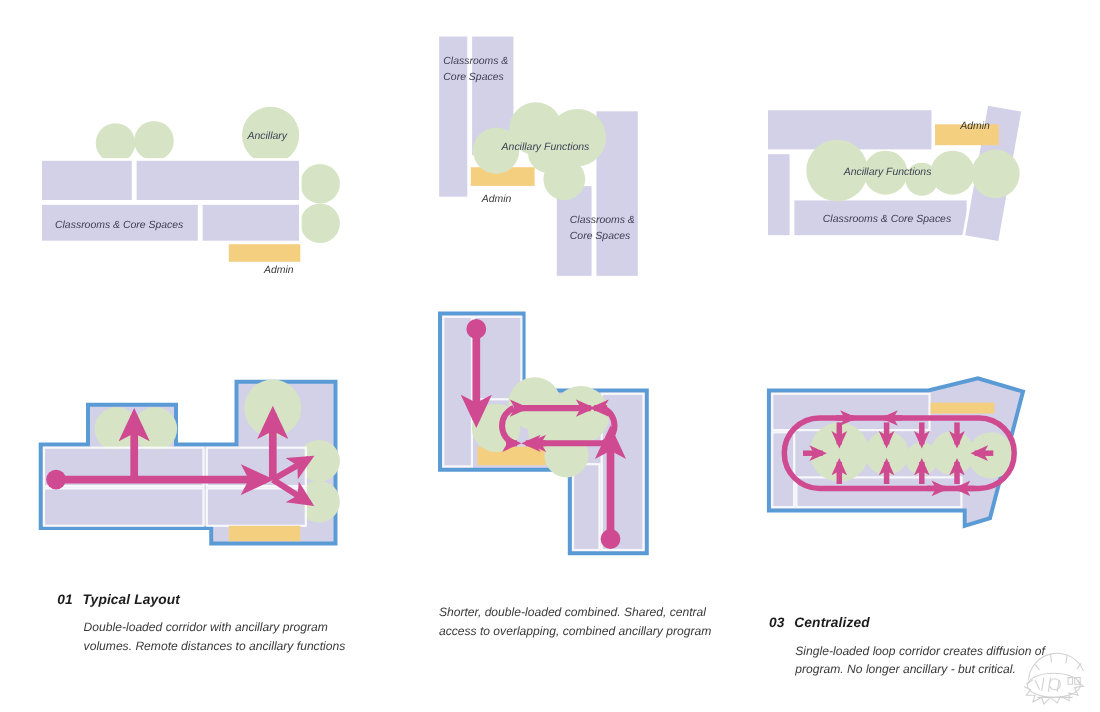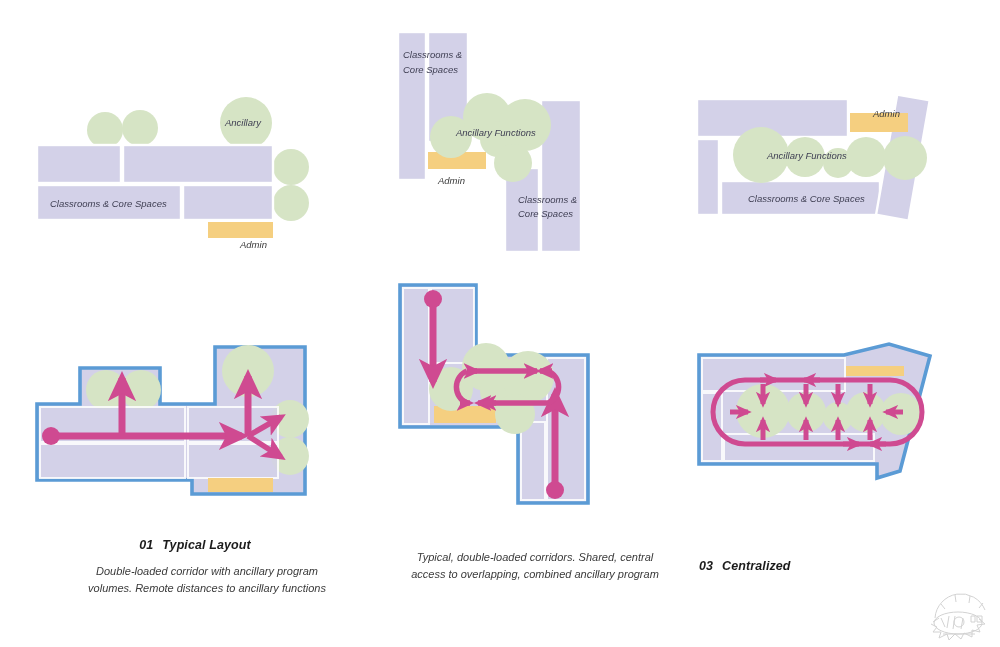--- a/index.html
+++ b/index.html
@@ -6,21 +6,21 @@
   body{
     width:1000px;height:647px;
     background:#ffffff;
     font-family:"Liberation Sans", sans-serif;
     overflow:hidden;
     position:relative;
   }
   .stage{position:absolute;left:0;top:0;width:1000px;height:647px;}
   svg.diagram{position:absolute;left:0;top:0;width:1000px;height:647px;overflow:visible;}
 
-  .caption-block{position:absolute;text-align:center;}
+  .caption-block{position:absolute;}
   .cap-head{
     font-size:12.5px;font-weight:bold;font-style:italic;color:#1c1c1c;
     letter-spacing:.1px;white-space:nowrap;
   }
   .cap-num{display:inline-block;margin-right:9px;}
   .cap-body{
     margin-top:11px;margin-left:24px;
     font-size:11px;font-style:italic;color:#3a3a3a;line-height:1.52;
     max-width:262px;
   }
@@ -213,27 +213,28 @@
   </svg>
 
   <div class="caption-block cap-1" style="left:52px;top:538px;">
     <div class="cap-head">
       <span class="cap-num">01</span><span>Typical Layout</span>
     </div>
     <div class="cap-body">Double-loaded corridor with ancillary program volumes. Remote distances to ancillary functions</div>
   </div>
 
   <div class="caption-block cap-2" style="left:375px;top:538px;">
-    <div class="cap-body">Typical, double-loaded corridors. Shared, central access to overlapping, combined ancillary program</div>
+    <div class="cap-body">Shorter, double-loaded combined. Shared, central access to overlapping, combined ancillary program</div>
   </div>
 
   <div class="caption-block cap-3" style="left:699px;top:559px;">
     <div class="cap-head">
       <span class="cap-num">03</span><span>Centralized</span>
     </div>
+    <div class="cap-body">Single-loaded loop corridor creates diffusion of program. No longer ancillary - but critical.</div>
   </div>
 
   <svg class="watermark" style="left:925px;top:578px;width:70px;height:64px;" viewBox="0 0 70 64">
     <g stroke="#6b6b6b" fill="none" stroke-width="1">
       <path d="M10,40 A26,26 0 0 1 60,32"></path>
       <path d="M8,44 L14,40 M16,26 L20,31 M30,17 L31,24 M45,18 L44,25 M58,25 L54,30"></path>
       <path d="M6,46 L12,49 L8,54 L16,54 L14,60 L22,56 L24,62 L30,56 L36,61 L39,55 L47,59 L47,52 L55,54 L52,47 L60,46 L54,41"></path>
       <ellipse cx="33" cy="45" rx="24" ry="11"></ellipse>
       <path d="M16,40 L20,49 M24,38 L22,50 M30,38 L28,51 M38,40 L36,51"></path>
       <circle cx="34" cy="44" r="5"></circle>

